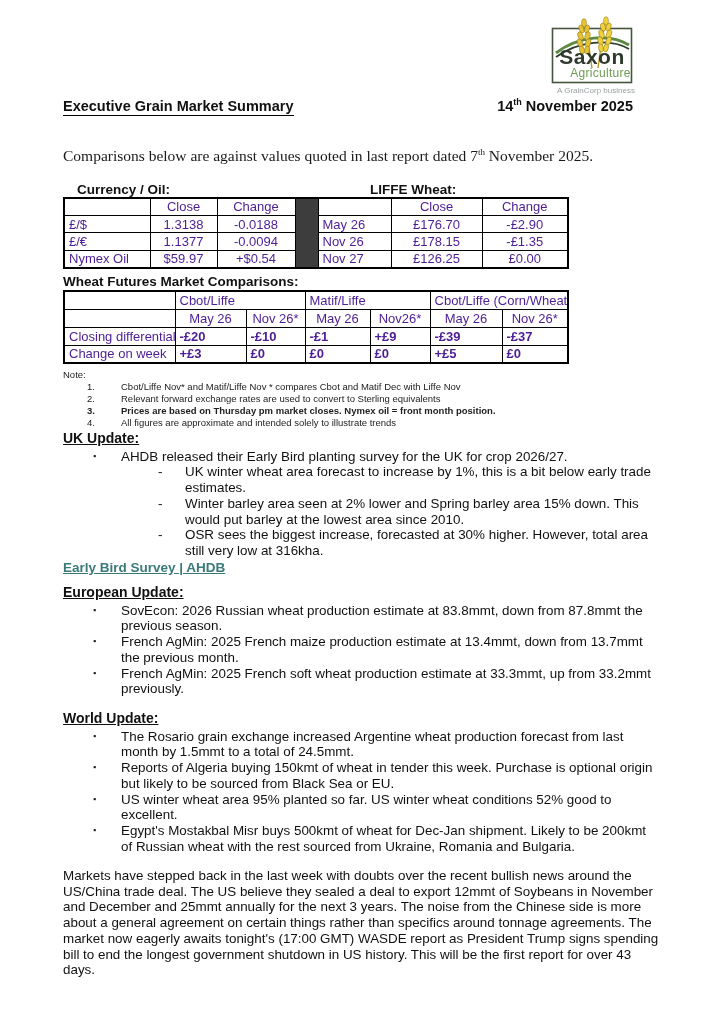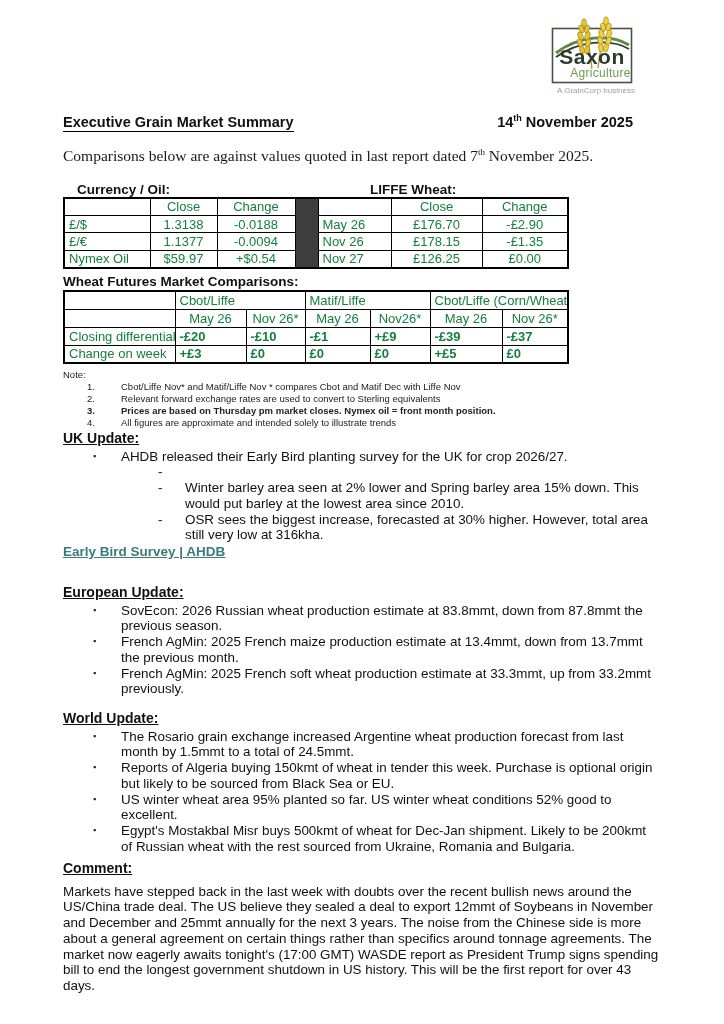--- a/index.html
+++ b/index.html
@@ -20,35 +20,35 @@
     position:absolute; left:6px; top:54px; width:97px; text-align:center;
     font-size:12px; color:#6f9b52; letter-spacing:.3px;
   }
   .logo-tagline {
     position:absolute; left:0; top:74px; width:100px; text-align:center;
     font-size:8px; color:#9aa0a0;
   }
 
   
   .hdr-row {
-    position:absolute; left:63px; top:114px; width:570px;
+    position:absolute; left:63px; top:98px; width:570px;
     display:flex; justify-content:space-between; align-items:flex-start;
     font-size:14.5px; font-weight:bold;
   }
   .hdr-title { border-bottom:1.6px solid #000; padding-bottom:1px; }
   sup { font-size:9px; vertical-align:super; line-height:0; }
 
   .intro {
     position:absolute; left:63px; top:147px; width:600px;
     font-family:"Liberation Serif", serif; font-size:15.5px; color:#1a1a1a;
   }
 
   
   .cap { position:absolute; font-size:13.5px; font-weight:bold; }
-  .tbl { border-collapse:collapse; table-layout:fixed; font-size:13px; color:#15803d;
+  .tbl { border-collapse:collapse; table-layout:fixed; font-size:13px; color:#4c1d95;
          position:absolute; border:2px solid #000; }
   .tbl td { border:1px solid #000; height:17.4px; padding:0 4px; white-space:nowrap;
             overflow:hidden; vertical-align:middle; }
   .tbl .ctr { text-align:center; }
   .tbl .lbl { text-align:left; }
   .dark { background:#3d3d3d; padding:0; }
   .t2 td { height:18px; }
   .t2 .val { text-align:left; font-weight:bold; }
 
   
@@ -237,20 +237,21 @@
 </div>
 
 <div class="section" style="top:431px;">
   <div class="sec-h">UK Update:</div>
   <div class="b1">
     <span class="mk1">▪</span>
     <div class="bt">AHDB released their Early Bird planting survey for the UK for crop 2026/27.</div>
   </div>
   <div class="b2">
     <span class="mk2">-</span>
+    <div class="bt">UK winter wheat area forecast to increase by 1%, this is a bit below early trade estimates.</div>
   </div>
   <div class="b2">
     <span class="mk2">-</span>
     <div class="bt">Winter barley area seen at 2% lower and Spring barley area 15% down.  This would put barley at the lowest area since 2010.</div>
   </div>
   <div class="b2">
     <span class="mk2">-</span>
     <div class="bt">OSR sees the biggest increase, forecasted at 30% higher.  However, total area still very low at 316kha.</div>
   </div>
   <a class="link">Early Bird Survey | AHDB</a>
@@ -286,15 +287,14 @@
     <span class="mk1">▪</span>
     <div class="bt">US winter wheat area 95% planted so far. US winter wheat conditions 52% good to excellent.</div>
   </div>
   <div class="b1">
     <span class="mk1">▪</span>
     <div class="bt">Egypt's Mostakbal Misr buys 500kmt of wheat for Dec-Jan shipment.  Likely to be 200kmt of Russian wheat with the rest sourced from Ukraine, Romania and Bulgaria.</div>
   </div>
 </div>
 
 <div class="section" style="top:861px;">
-  <div class="sec-h">Comment:</div>
   <div class="para">Markets have stepped back in the last week with doubts over the recent bullish news around the US/China trade deal. The US believe they sealed a deal to export 12mmt of Soybeans in November and December and 25mmt annually for the next 3 years. The noise from the Chinese side is more about a general agreement on certain things rather than specifics around tonnage agreements. The market now eagerly awaits tonight's (17:00 GMT) WASDE report as President Trump signs spending bill to end the longest government shutdown in US history. This will be the first report for over 43 days.</div>
 </div>
 
 </body></html>

